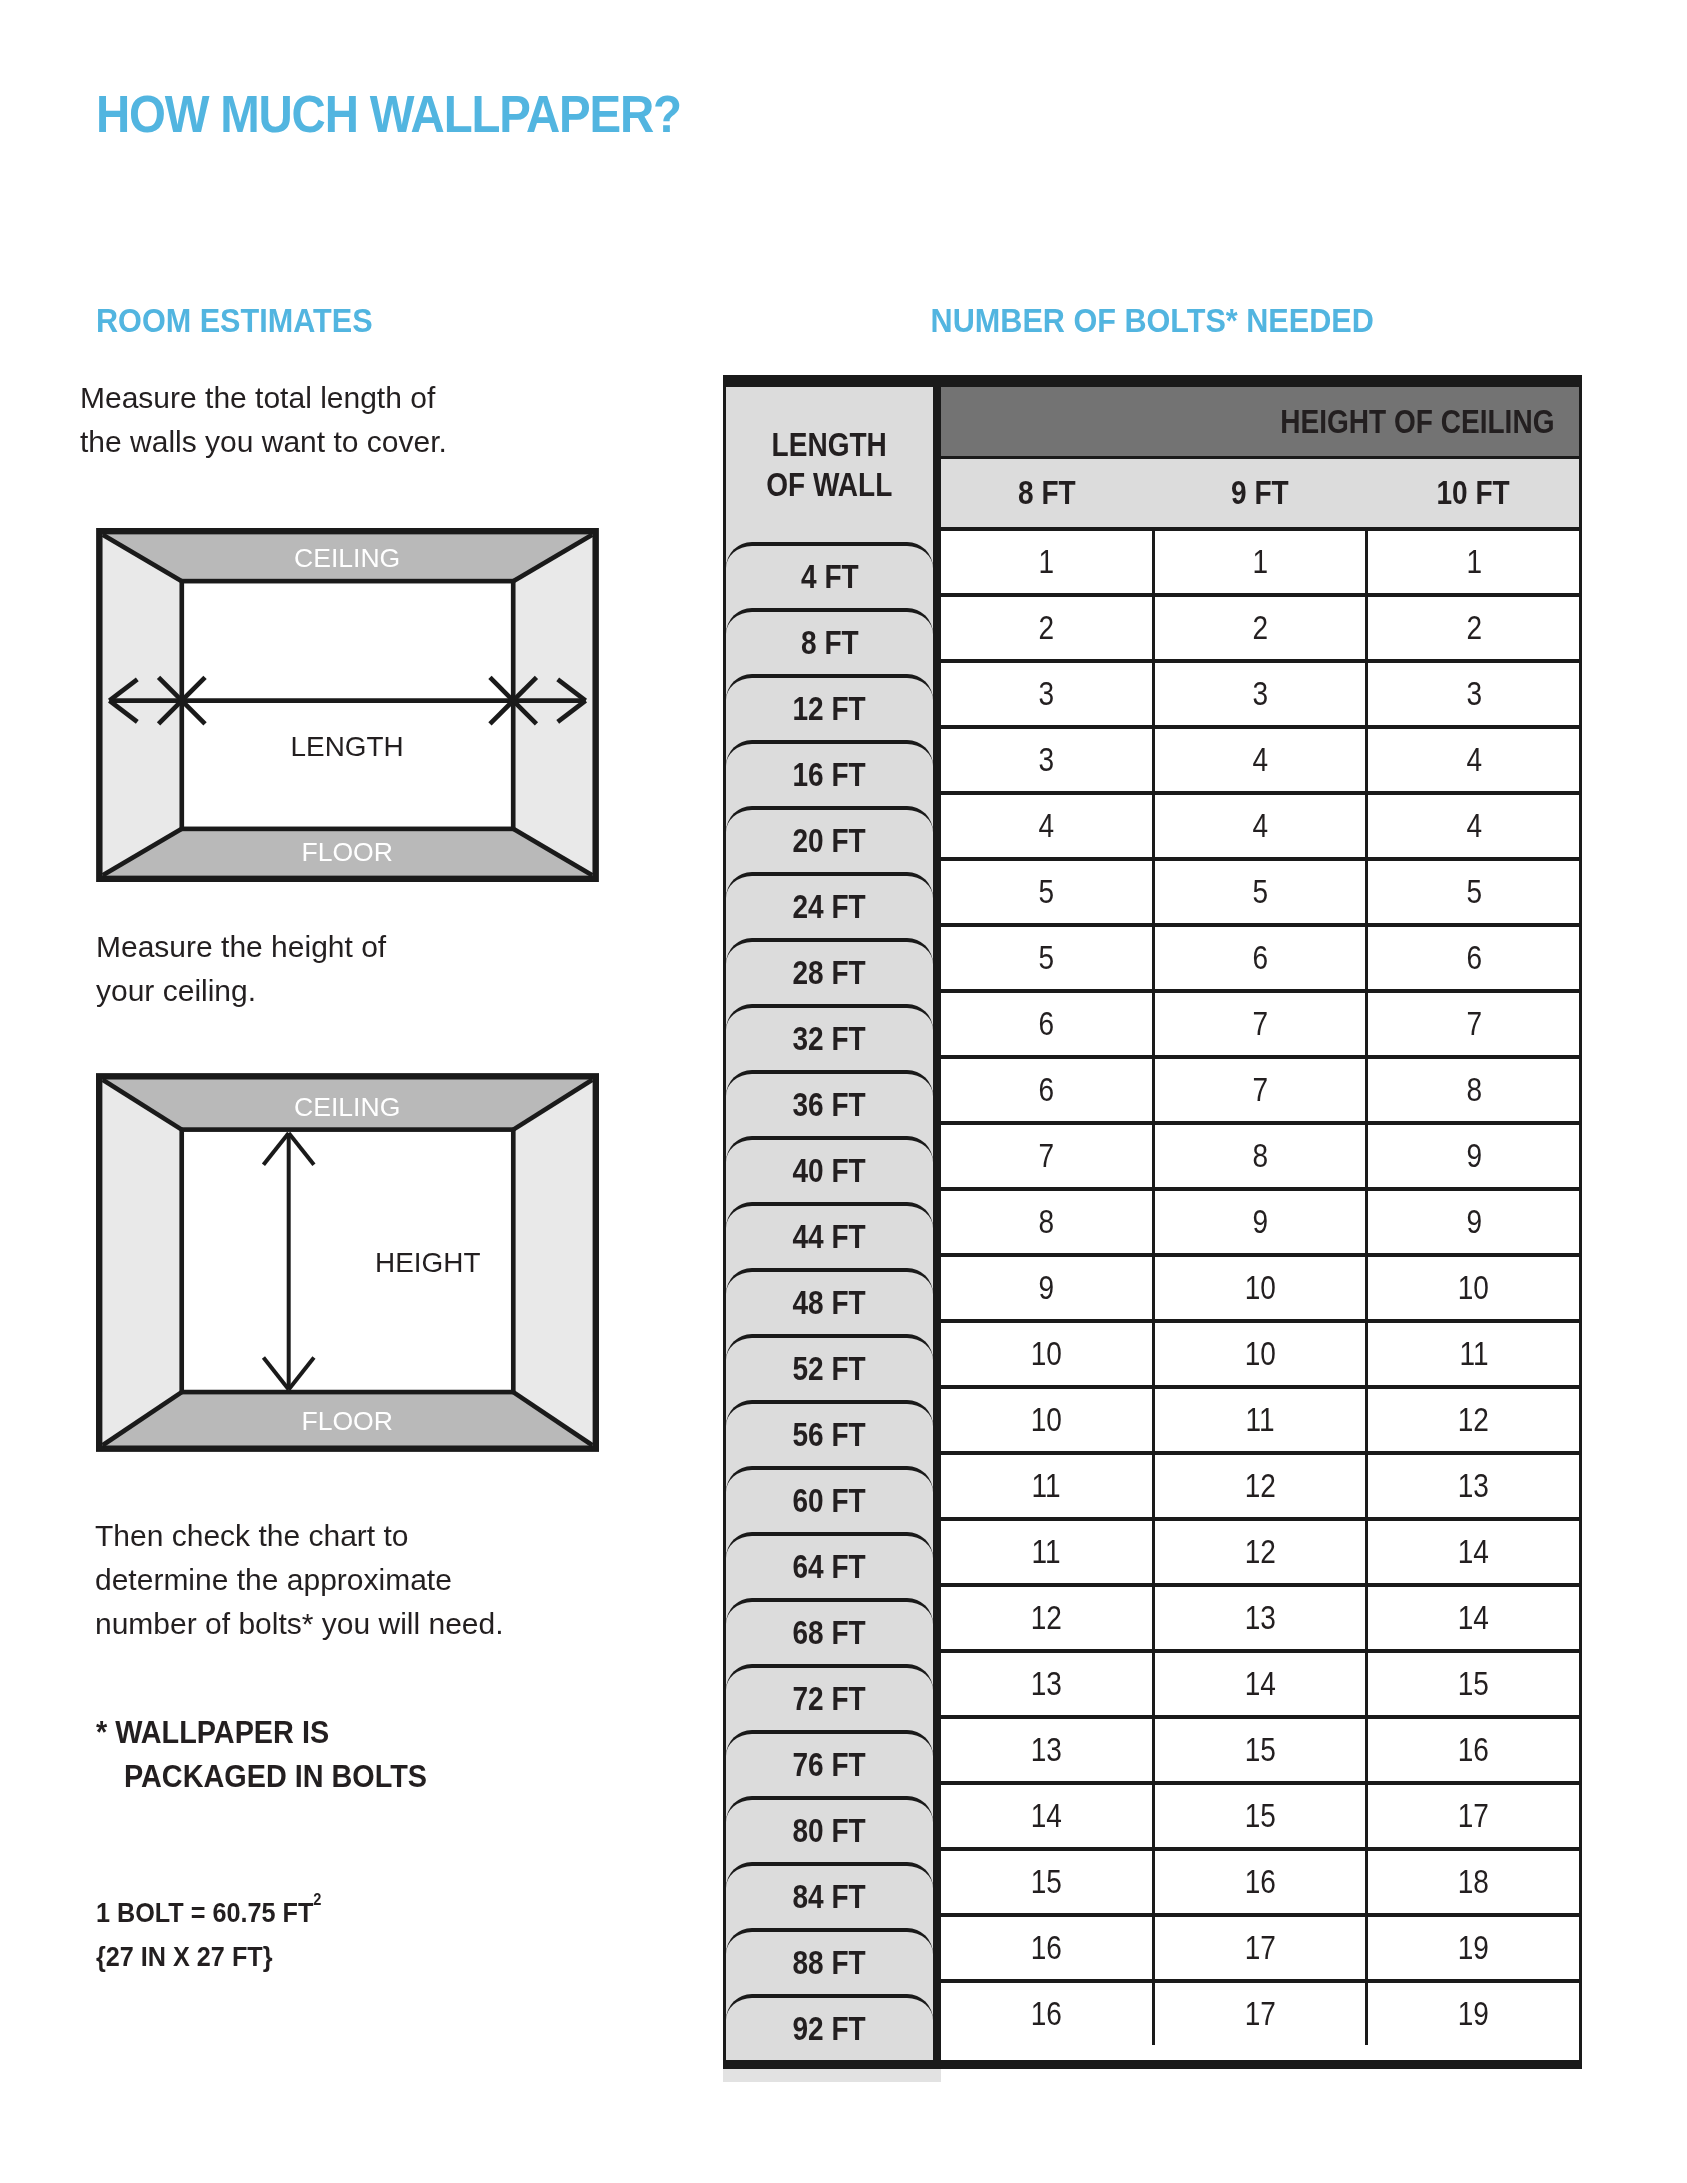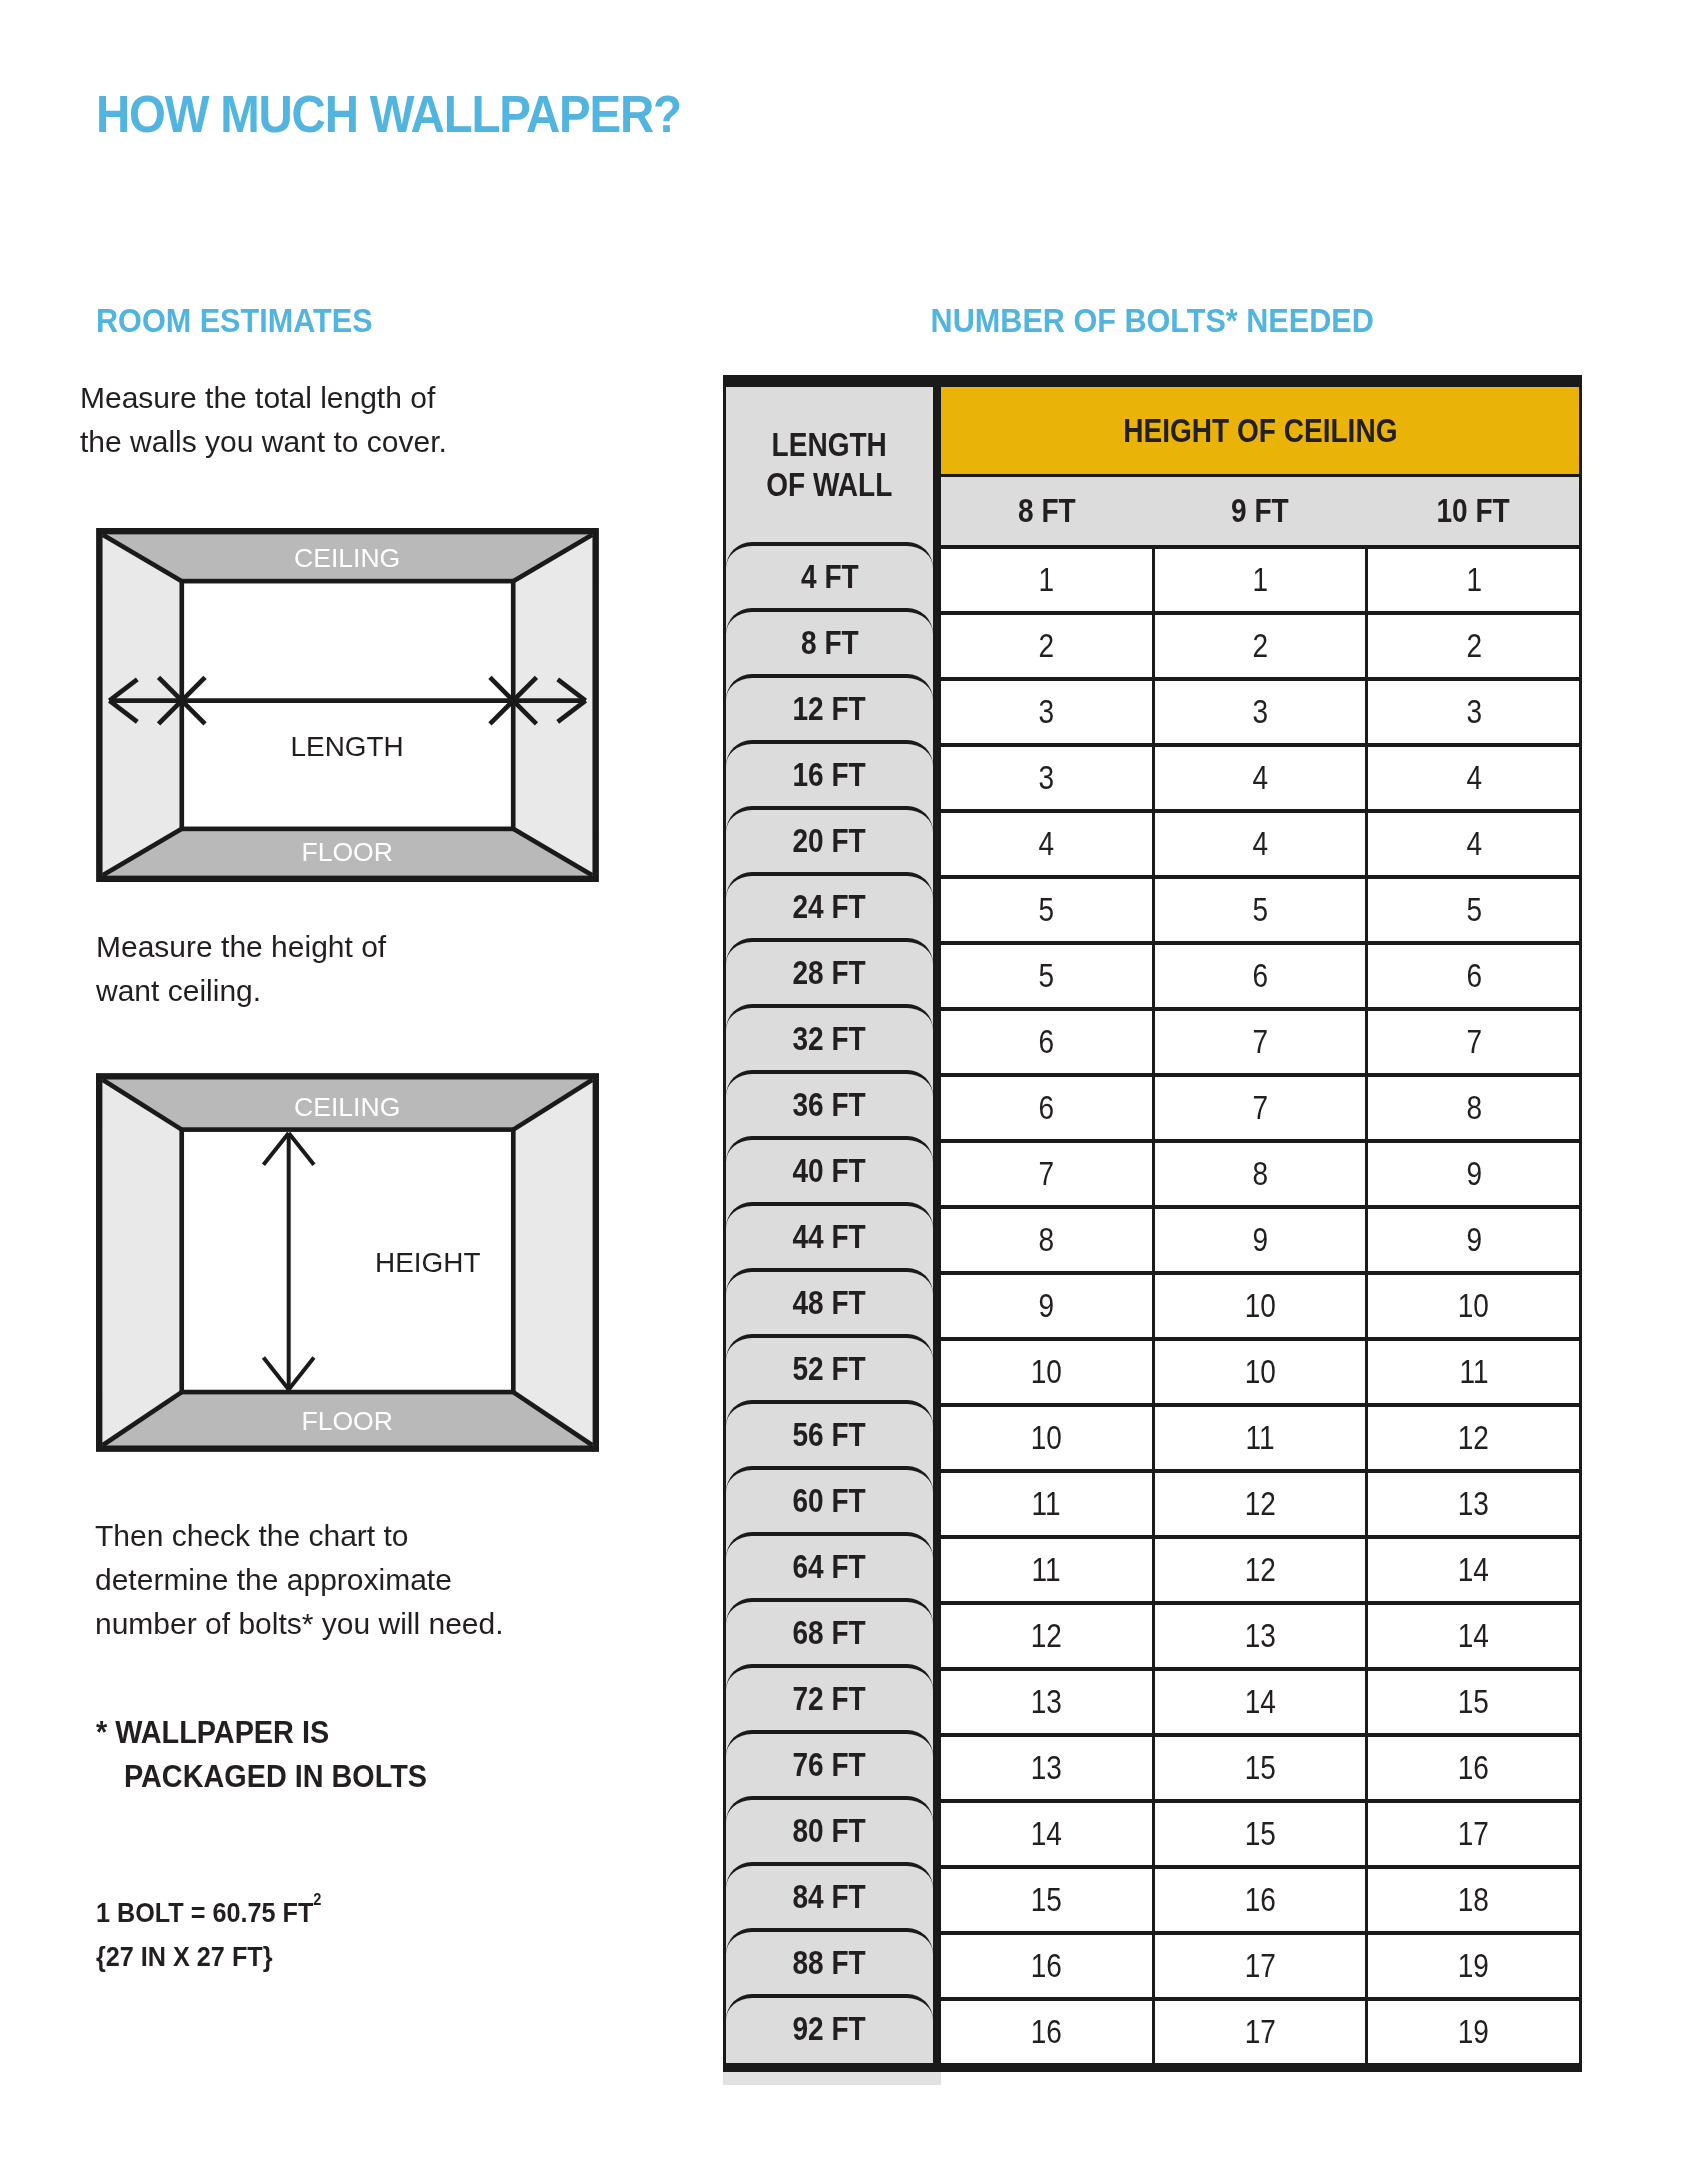--- a/index.html
+++ b/index.html
@@ -36,22 +36,22 @@
   .bolt-table { left:723px; top:375px; width:859px; font-size:33px; }
   .t-topbar { height:12px; background:#1A1A1A; }
   .t-body { display:flex; align-items:stretch; }
   .t-labelwrap { width:210px; background:#DCDCDC; border-left:3.3px solid #1A1A1A; box-sizing:border-box; }
   .t-corner { height:155px; display:flex; align-items:center; justify-content:center;
               font-weight:bold; text-align:center; line-height:40px; }
   .t-labelcell { height:66px; border-top:4px solid #1A1A1A; box-sizing:border-box;
                  display:flex; align-items:center; justify-content:center; font-weight:bold;border-radius:26px; }
   .t-divider { width:8px; background:#1A1A1A; }
   .t-datawrap { flex:1; background:#ffffff; border-right:3.3px solid #1A1A1A; box-sizing:border-box; }
-  .t-groupheader { height:90px; background:#eab308; border-bottom:3.3px solid #1A1A1A; box-sizing:border-box;
-                   display:flex; align-items:center; justify-content:center; font-weight:bold; }
+  .t-groupheader { height:72px; background:#737373; border-bottom:3.3px solid #1A1A1A; box-sizing:border-box;
+                   display:flex; align-items:center; justify-content:flex-end; font-weight:bold; }
   .t-subheader { height:68px; background:#DCDCDC; display:flex; }
   .t-subcell { flex:1; display:flex; align-items:center; justify-content:center; font-weight:bold; }
   .t-datarow { height:66px; border-top:4px solid #1A1A1A; box-sizing:border-box; display:flex; }
   .t-datacell { flex:1; display:flex; align-items:center; justify-content:center; border-left:3.3px solid #1A1A1A; }
   .t-datacell:first-child { border-left:none; }
   .t-bottombar { height:9.3px; background:#1A1A1A; }
   .t-shadow { width:218px; height:13.2px; background:#E2E2E2; }
 
   svg text { font-family:"Liberation Sans","DejaVu Sans",sans-serif; }
 </style>
@@ -93,21 +93,21 @@
     <line x1="94" y1="225" x2="164" y2="295"></line>
     <line x1="593" y1="295" x2="663" y2="225"></line>
     <line x1="593" y1="225" x2="663" y2="295"></line>
   </g>
   <text x="378" y="59" font-size="40" fill="#ffffff" text-anchor="middle">CEILING</text>
   <text x="378" y="502" font-size="40" fill="#ffffff" text-anchor="middle">FLOOR</text>
   <text x="378" y="344" font-size="42" fill="#231F20" text-anchor="middle">LENGTH</text>
 </svg>
 
 <div class="abs body-text step2">Measure the height of
-want ceiling.</div>
+your ceiling.</div>
 
 <svg class="abs diagram2" width="503" height="379" viewBox="0 0 757 570">
   <rect x="0" y="0" width="757" height="570" fill="#1A1A1A"></rect>
   <rect x="10" y="10" width="737" height="550" fill="#ffffff"></rect>
   <polygon points="10,10 129,85 129,480 10,560" fill="#E9E9E9"></polygon>
   <polygon points="747,10 628,85 628,480 747,560" fill="#E9E9E9"></polygon>
   <polygon points="10,10 747,10 628,85 129,85" fill="#B9B9B9"></polygon>
   <polygon points="10,560 747,560 628,480 129,480" fill="#B9B9B9"></polygon>
   <g stroke="#1A1A1A" stroke-width="7">
     <line x1="10" y1="10" x2="129" y2="85"></line>

